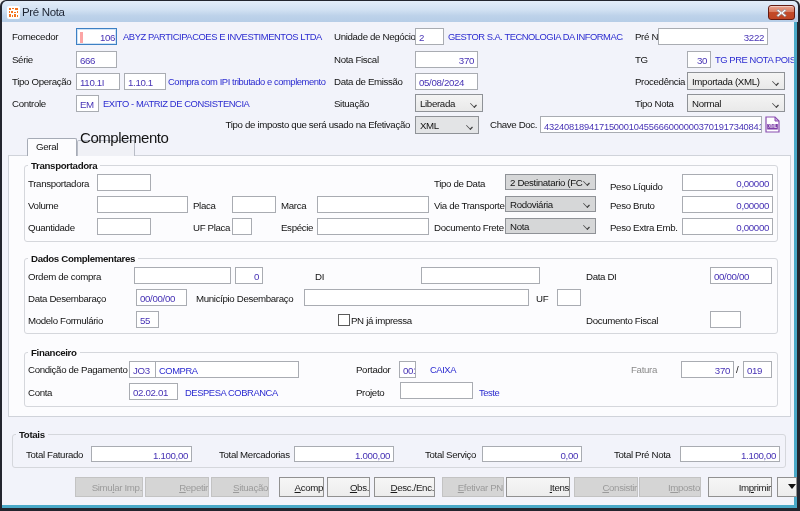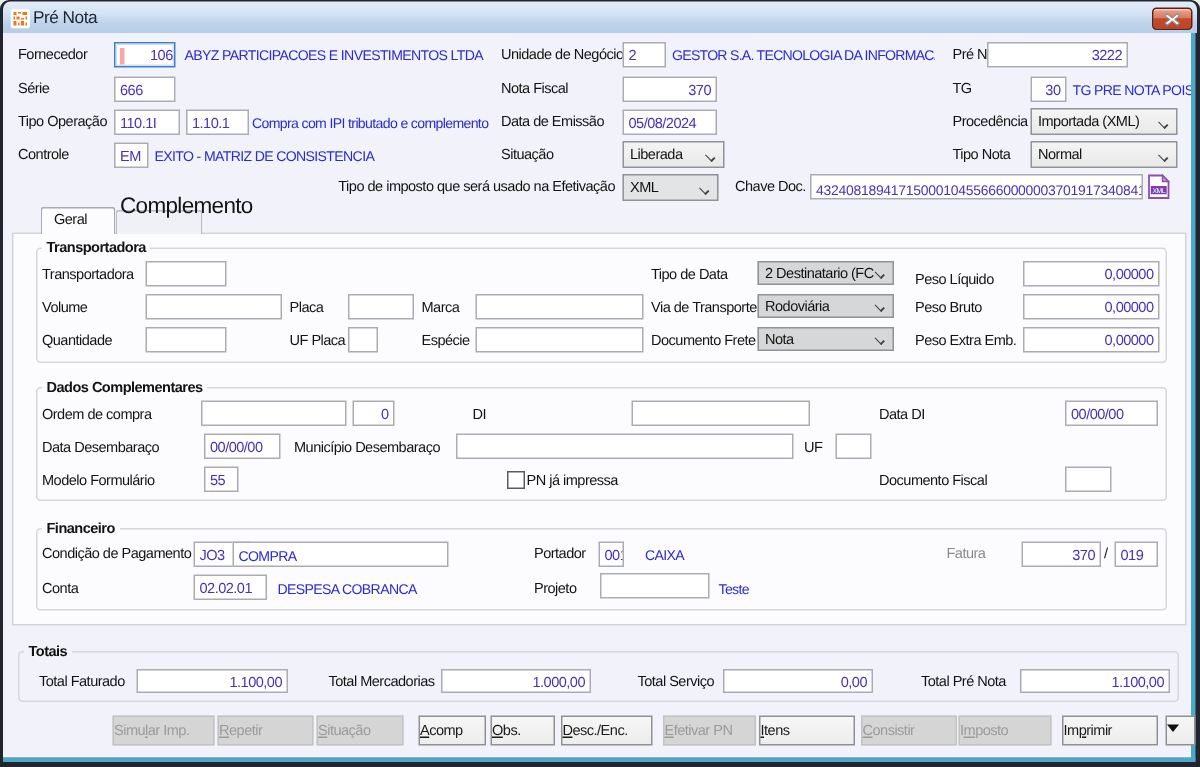--- a/index.html
+++ b/index.html
@@ -12,21 +12,21 @@
 .gr{color:#8b8b8b}
 .bl{color:#2b2bd0;font-size:9.4px;letter-spacing:-.42px}
 .in{position:absolute;background:#fff;border:1px solid #a9acb2;line-height:15px;padding:1px 3px 0 3px;height:17px;white-space:nowrap;overflow:hidden}
 .pv{color:#4733b5}
 .rt{text-align:right}
 .cb{position:absolute;background:linear-gradient(#f4f4f4,#e9e9e9);border:1px solid #8f9297;height:18px;line-height:16px;padding:1px 3px 0 4px;white-space:nowrap;overflow:hidden}
 .cbg{background:#d6d7d8}.cbg2{background:#e3e4e6}
 .chev{position:absolute;right:6px;top:7px;width:5px;height:5px;border-right:1px solid #404040;border-bottom:1px solid #404040;transform:rotate(45deg) scale(1.25,.7)}
 .grp{position:absolute;border:1px solid #d5d7dc;border-radius:3px}
 .gt{position:absolute;font-weight:bold;white-space:nowrap;padding:0 3px}
-.btn{position:absolute;height:20px;top:477px;text-align:left;line-height:18px;padding-top:1px}
+.btn{position:absolute;height:20px;top:477px;text-align:right;line-height:18px;padding-top:1px}
 .be{background:linear-gradient(#f6f6f6,#ededed);border:1px solid #919191;color:#1a1a1a}
 .bd{background:#d5d5d5;border:1px solid #c3c3c3;color:#9b9b9b}
 u{text-decoration-thickness:1px;text-underline-offset:1px}
 </style></head>
 <body>
 <div class="frame"></div>
 <div class="teal-r"></div>
 <div class="teal-b"></div>
 <div class="titlebar"></div>
 <div class="client"></div>
@@ -54,21 +54,21 @@
     </svg>
 </div>
 
 <div class="lb" style="left:12px;top:31px">Fornecedor</div>
 <div class="in" style="left:76px;top:28px;width:41px;border:1px solid #3d80c4;box-shadow:inset 0 0 0 1px #cfe2f5"><span style="border-left:3px solid #fca5a5;padding-left:17px" class="pv">1061</span></div>
 <div class="lb bl" style="left:123px;top:31px">ABYZ PARTICIPACOES E INVESTIMENTOS LTDA</div>
 <div class="lb" style="left:334px;top:31px">Unidade de Negócio</div>
 <div class="in pv" style="left:415px;top:28px;width:29px">2</div>
 <div class="lb bl" style="left:448px;top:31px;width:175px;overflow:hidden;letter-spacing:-.48px">GESTOR S.A. TECNOLOGIA DA INFORMACAO</div>
 <div class="lb" style="left:635px;top:31px">Pré Nota</div>
-<div class="in pv rt" style="left:658px;top:28px;width:94px">3222</div>
+<div class="in pv rt" style="left:658px;top:28px;width:110px">3222</div>
 
 <div class="lb" style="left:12px;top:54px">Série</div>
 <div class="in pv" style="left:76px;top:51px;width:41px">666</div>
 <div class="lb" style="left:334px;top:54px">Nota Fiscal</div>
 <div class="in pv rt" style="left:415px;top:51px;width:63px">370</div>
 <div class="lb" style="left:635px;top:54px">TG</div>
 <div class="in pv rt" style="left:687px;top:51px;width:24px">30</div>
 <div class="lb bl" style="left:715px;top:54px;width:79px;overflow:hidden">TG PRE NOTA POIS</div>
 
 <div class="lb" style="left:12px;top:76px">Tipo Operação</div>

